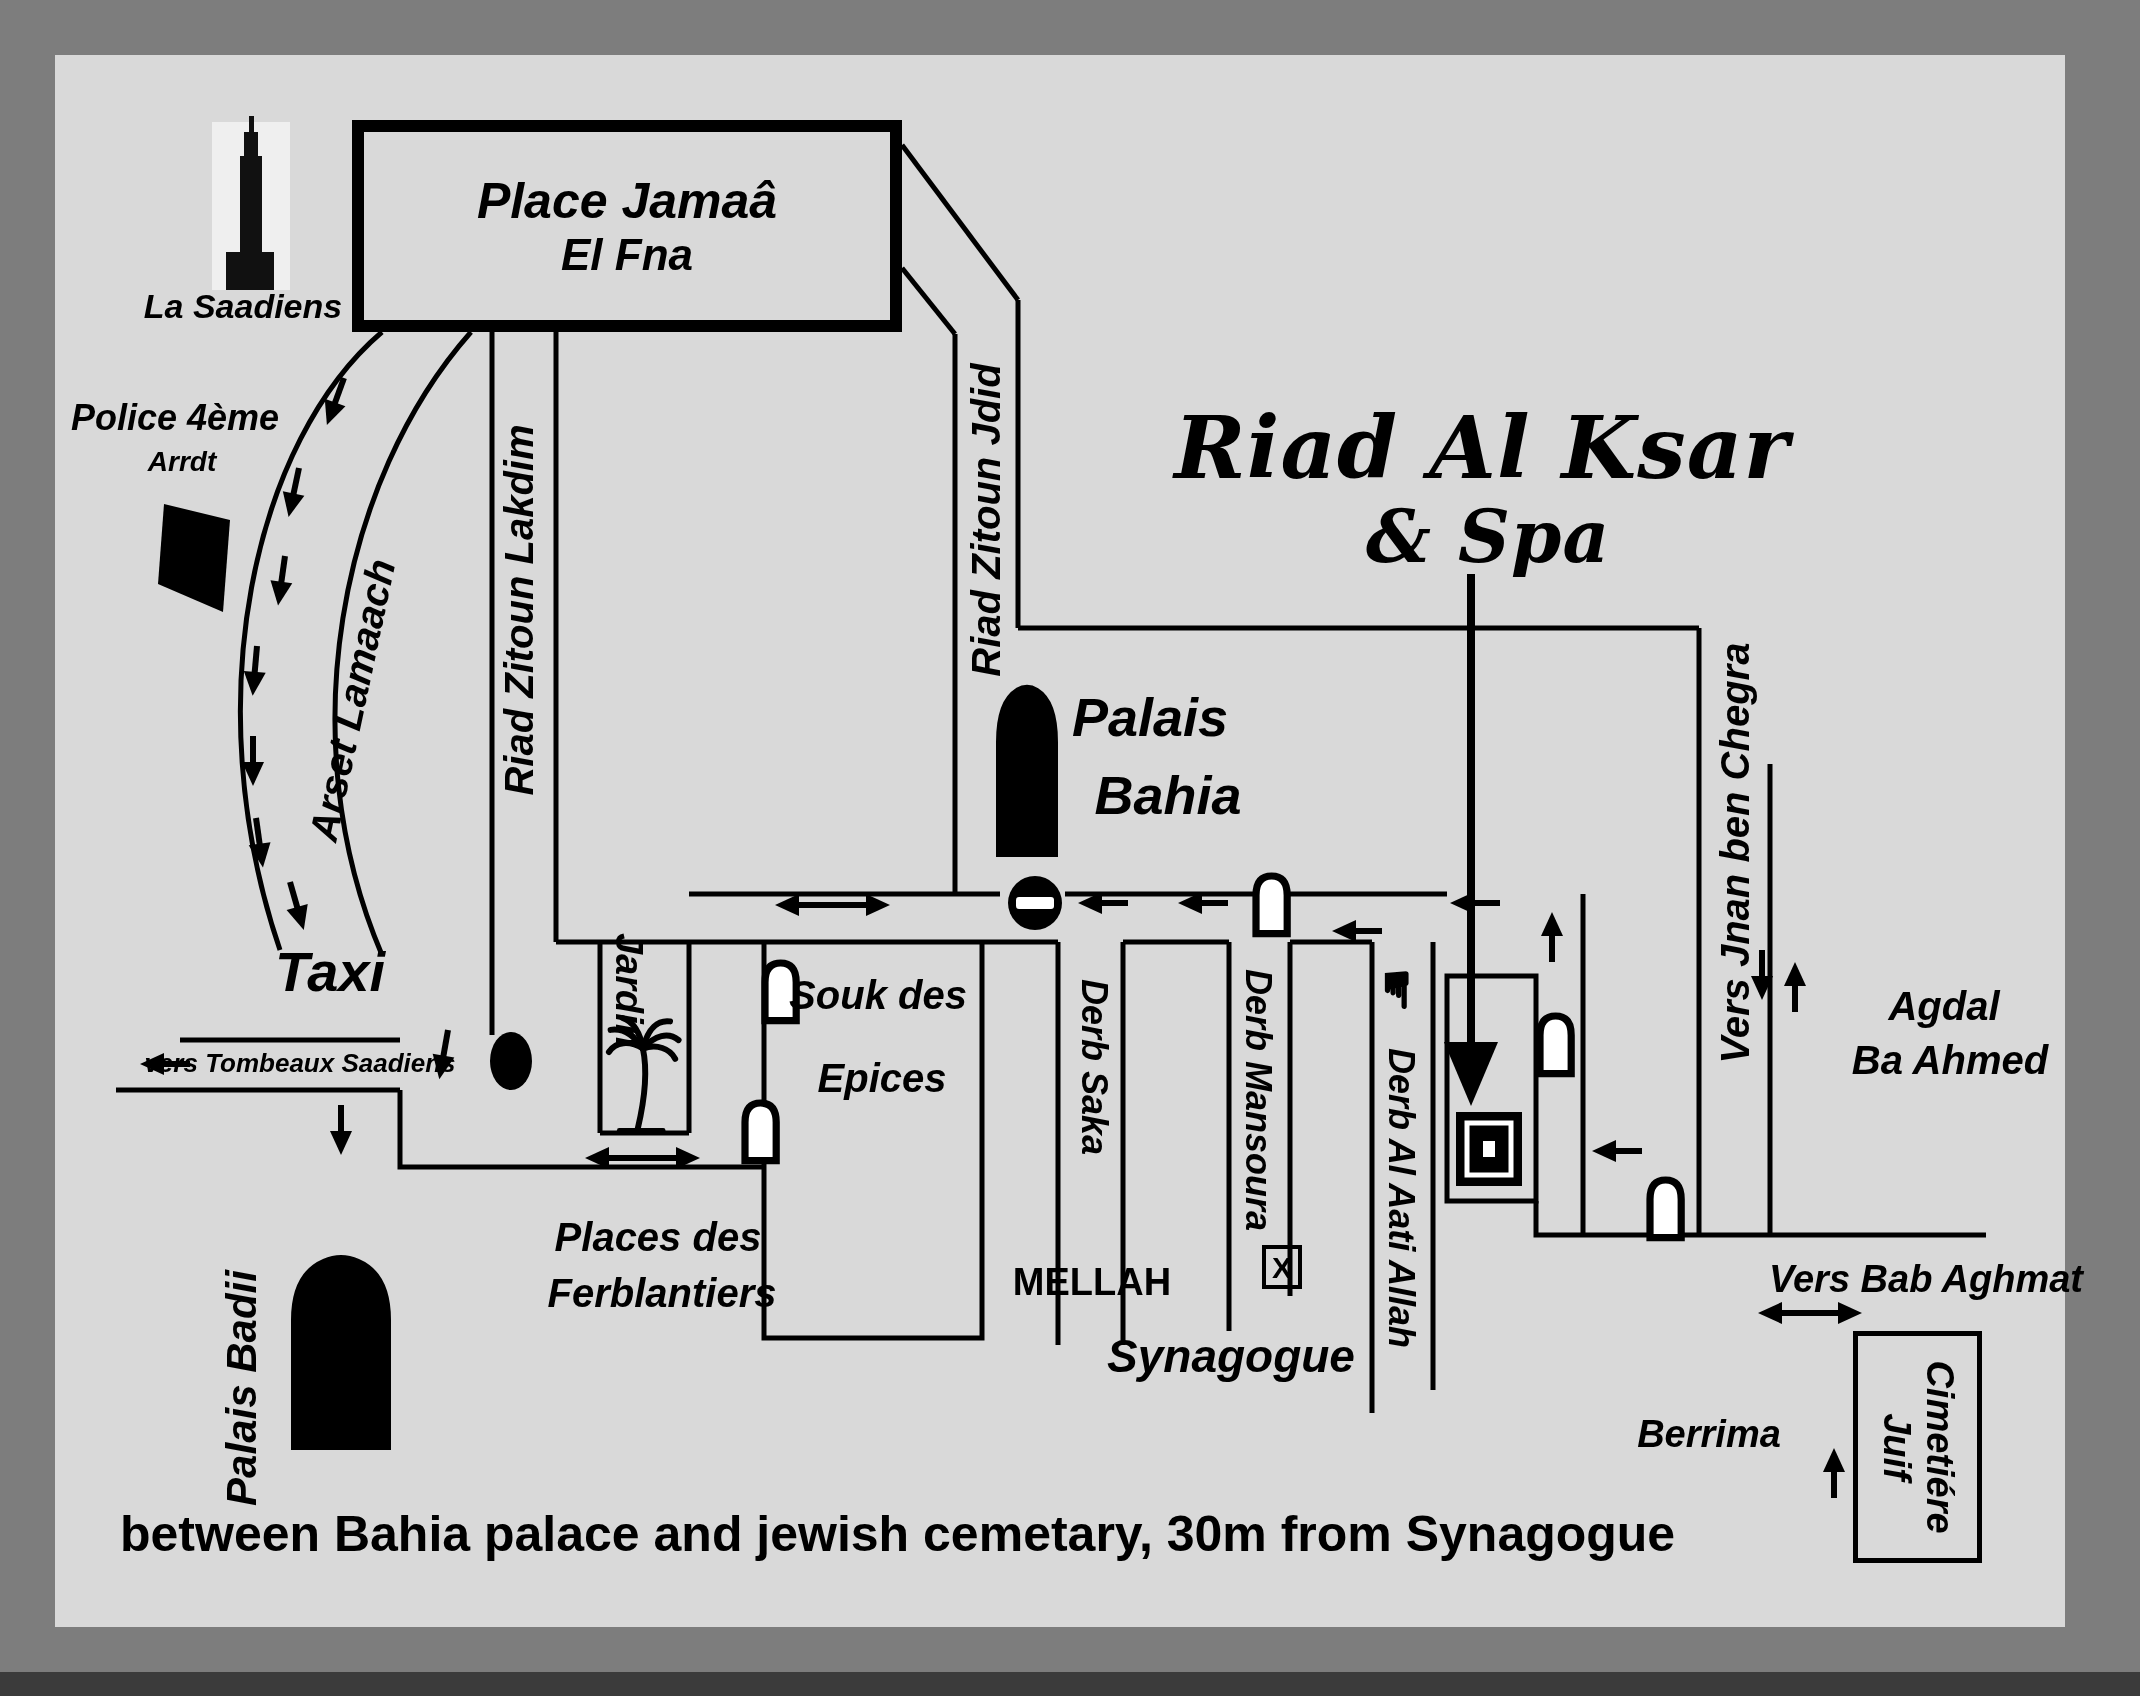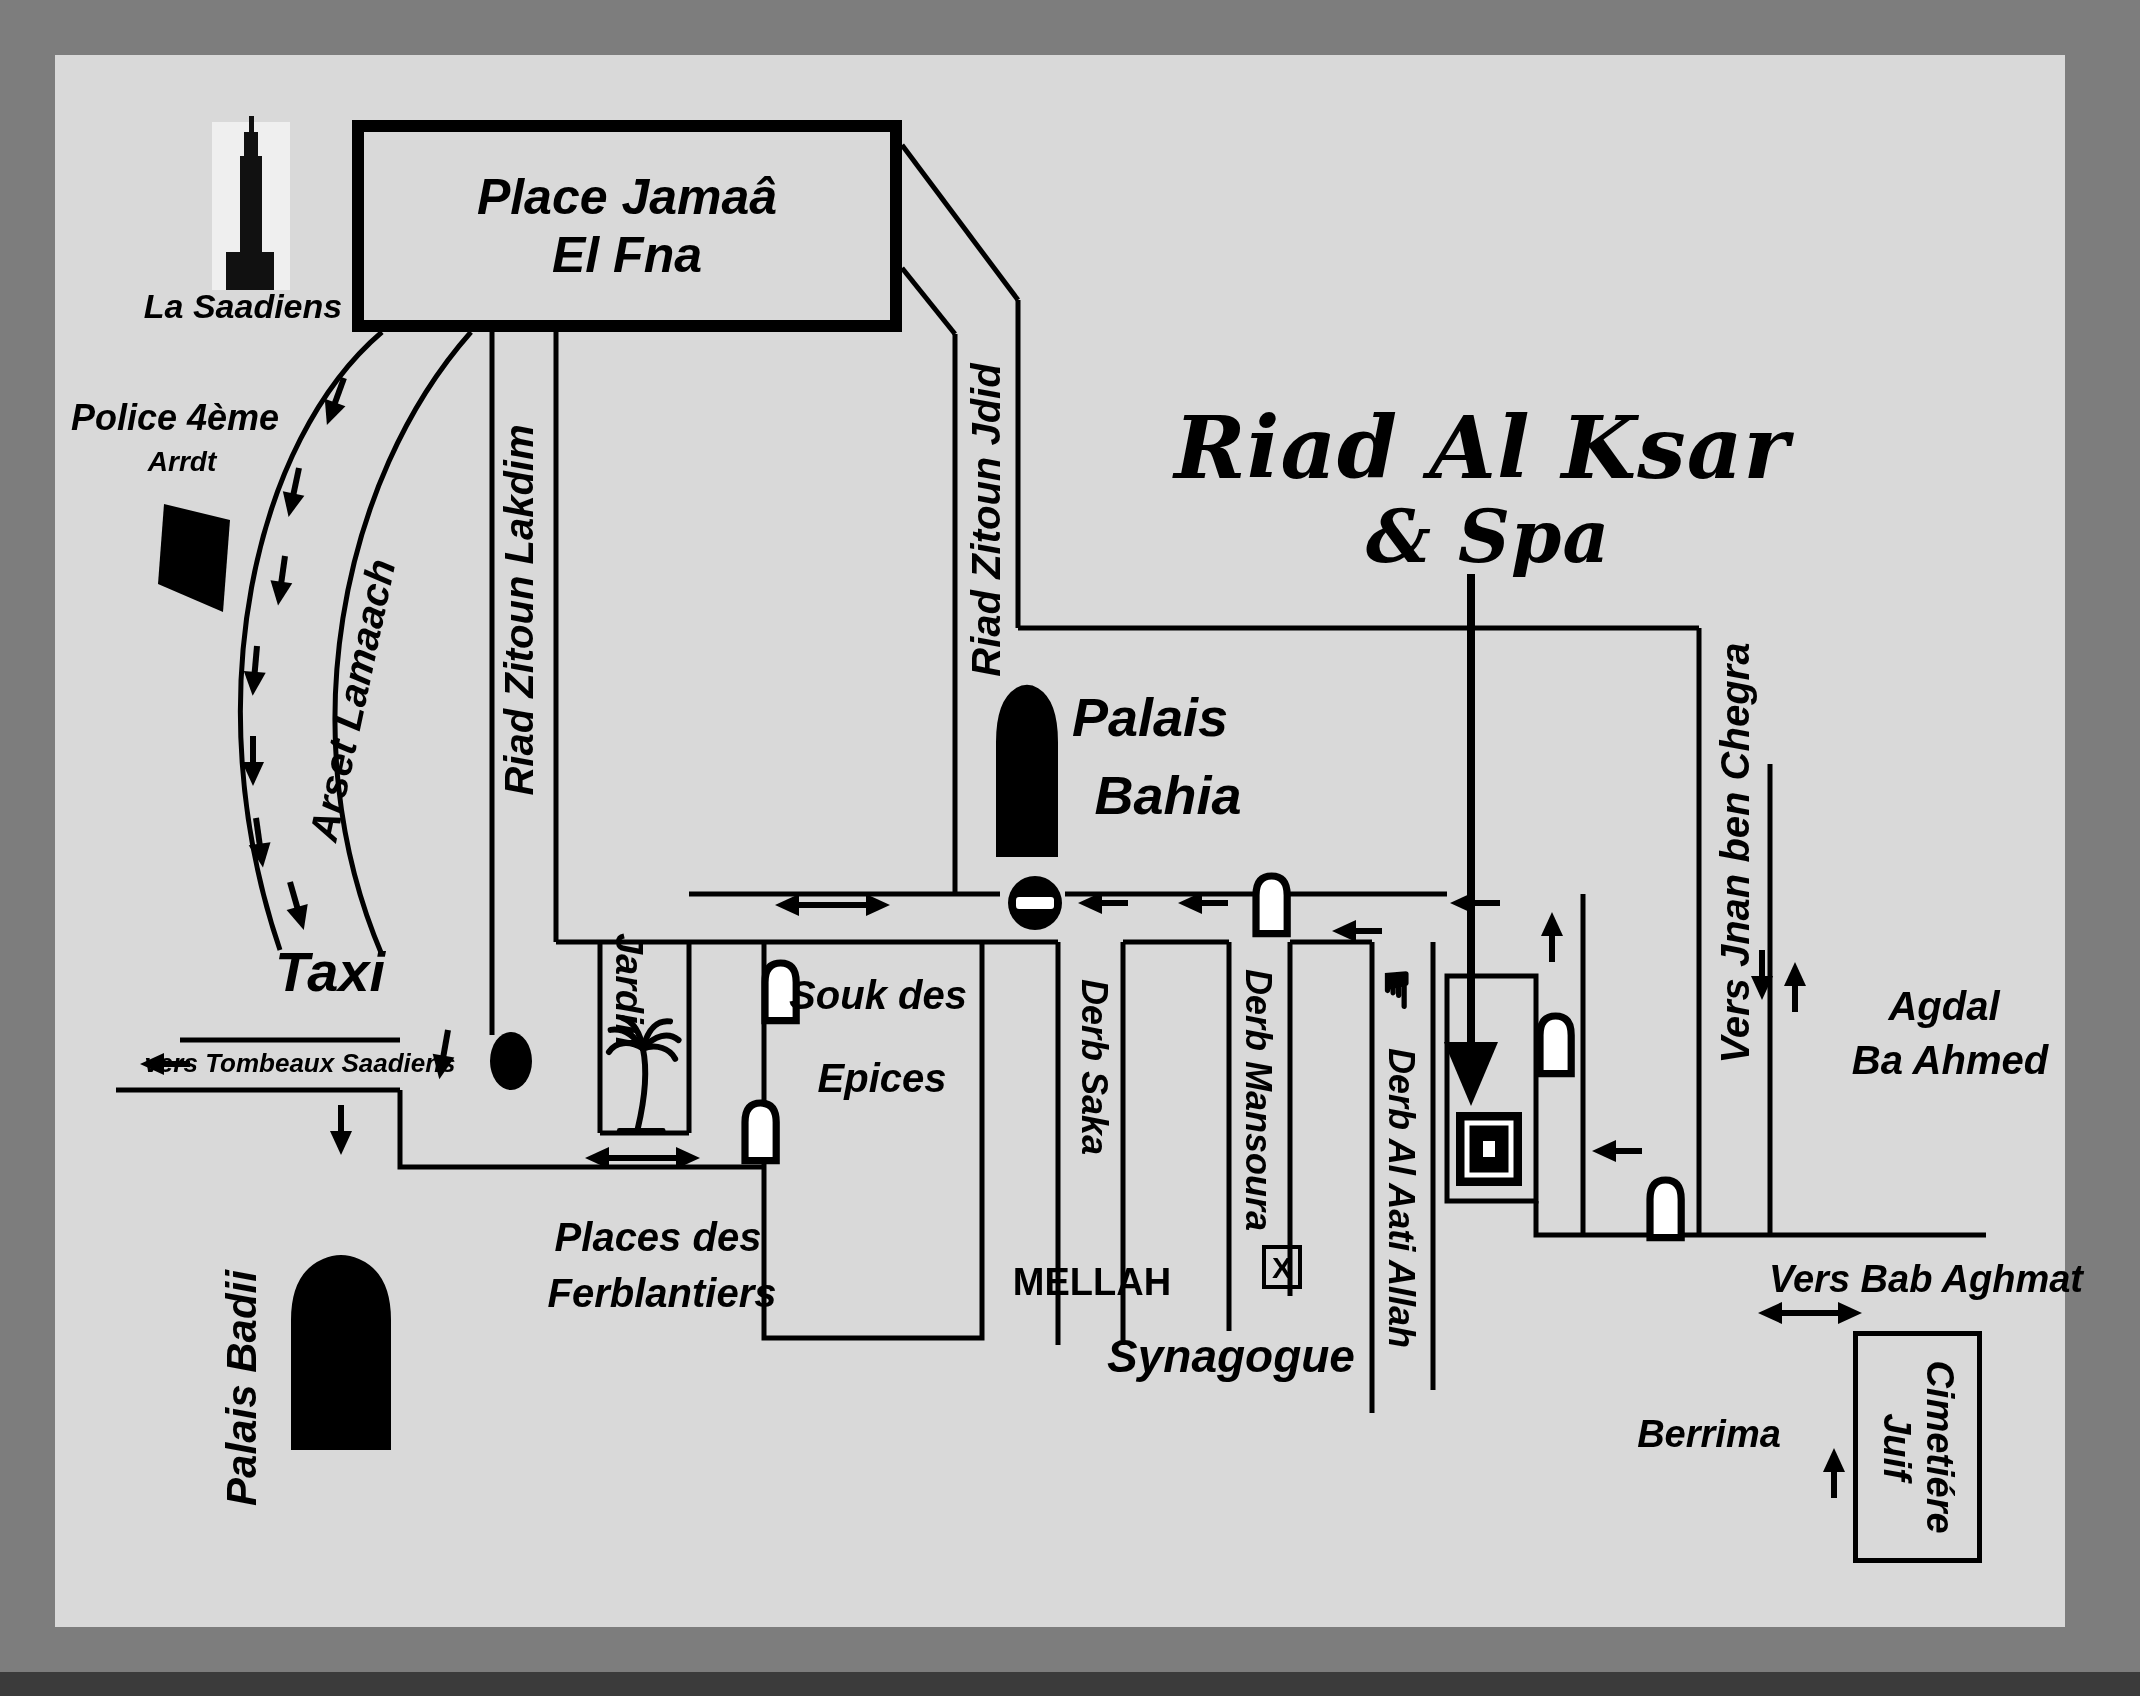--- a/index.html
+++ b/index.html
@@ -150,21 +150,21 @@
       <path d="M34,36 C30,14 22,4 10,0"></path>
       <path d="M34,36 C40,12 52,2 66,4"></path>
       <path d="M34,36 C48,20 64,16 76,26"></path>
       <path d="M34,36 C50,30 66,36 72,48"></path>
       <line x1="6" y1="132" x2="58" y2="132" stroke-width="5"></line>
     </g>
   </svg>
 
   <div class="box" style="left:352px;top:120px;width:550px;height:212px;background:#d9d9d9;">
     <div class="it" style="font-size:50px;font-weight:700;">Place Jamaâ</div>
-    <div class="it" style="font-size:50px;font-weight:700;">El Fna</div>
+    <div class="it" style="font-size:44px;font-weight:700;">El Fna</div>
   </div>
 
   <div class="cem-box" style="left:1853px;top:1331px;width:129px;height:232px;">
     <div class="cem-rot" style="font-size:38px;">
       <div>Cimetiére</div>
       <div>Juif</div>
     </div>
   </div>
 
   <div class="xbox" style="left:1262px;top:1245px;width:40px;height:44px;line-height:38px;font-size:30px;">X</div>
@@ -194,15 +194,16 @@
   <div class="lbl it" style="left:1231px;top:1356px;font-size:46px;">Synagogue</div>
   <div class="lbl it v-up" style="left:1735px;top:853px;font-size:40px;">Vers Jnan ben Chegra</div>
   <div class="lbl it" style="left:1944px;top:1006px;font-size:40px;">Agdal</div>
   <div class="lbl it" style="left:1950px;top:1060px;font-size:40px;">Ba Ahmed</div>
   <div class="lbl it" style="left:1926px;top:1280px;font-size:38px;">Vers Bab Aghmat</div>
   <div class="lbl it" style="left:1709px;top:1435px;font-size:38px;">Berrima</div>
 
   <div class="lbl title-font" style="left:1482px;top:448px;font-size:86px;text-align:right;">Riad Al Ksar</div>
   <div class="lbl title-font" style="left:1488px;top:537px;font-size:72px;">&amp; Spa</div>
 
+  <div class="caption" style="left:120px;top:1505px;font-size:50px;">between Bahia palace and jewish cemetary, 30m from Synagogue</div>
 
   <div class="bottom-band"></div>
 </div>
 
 </body></html>

